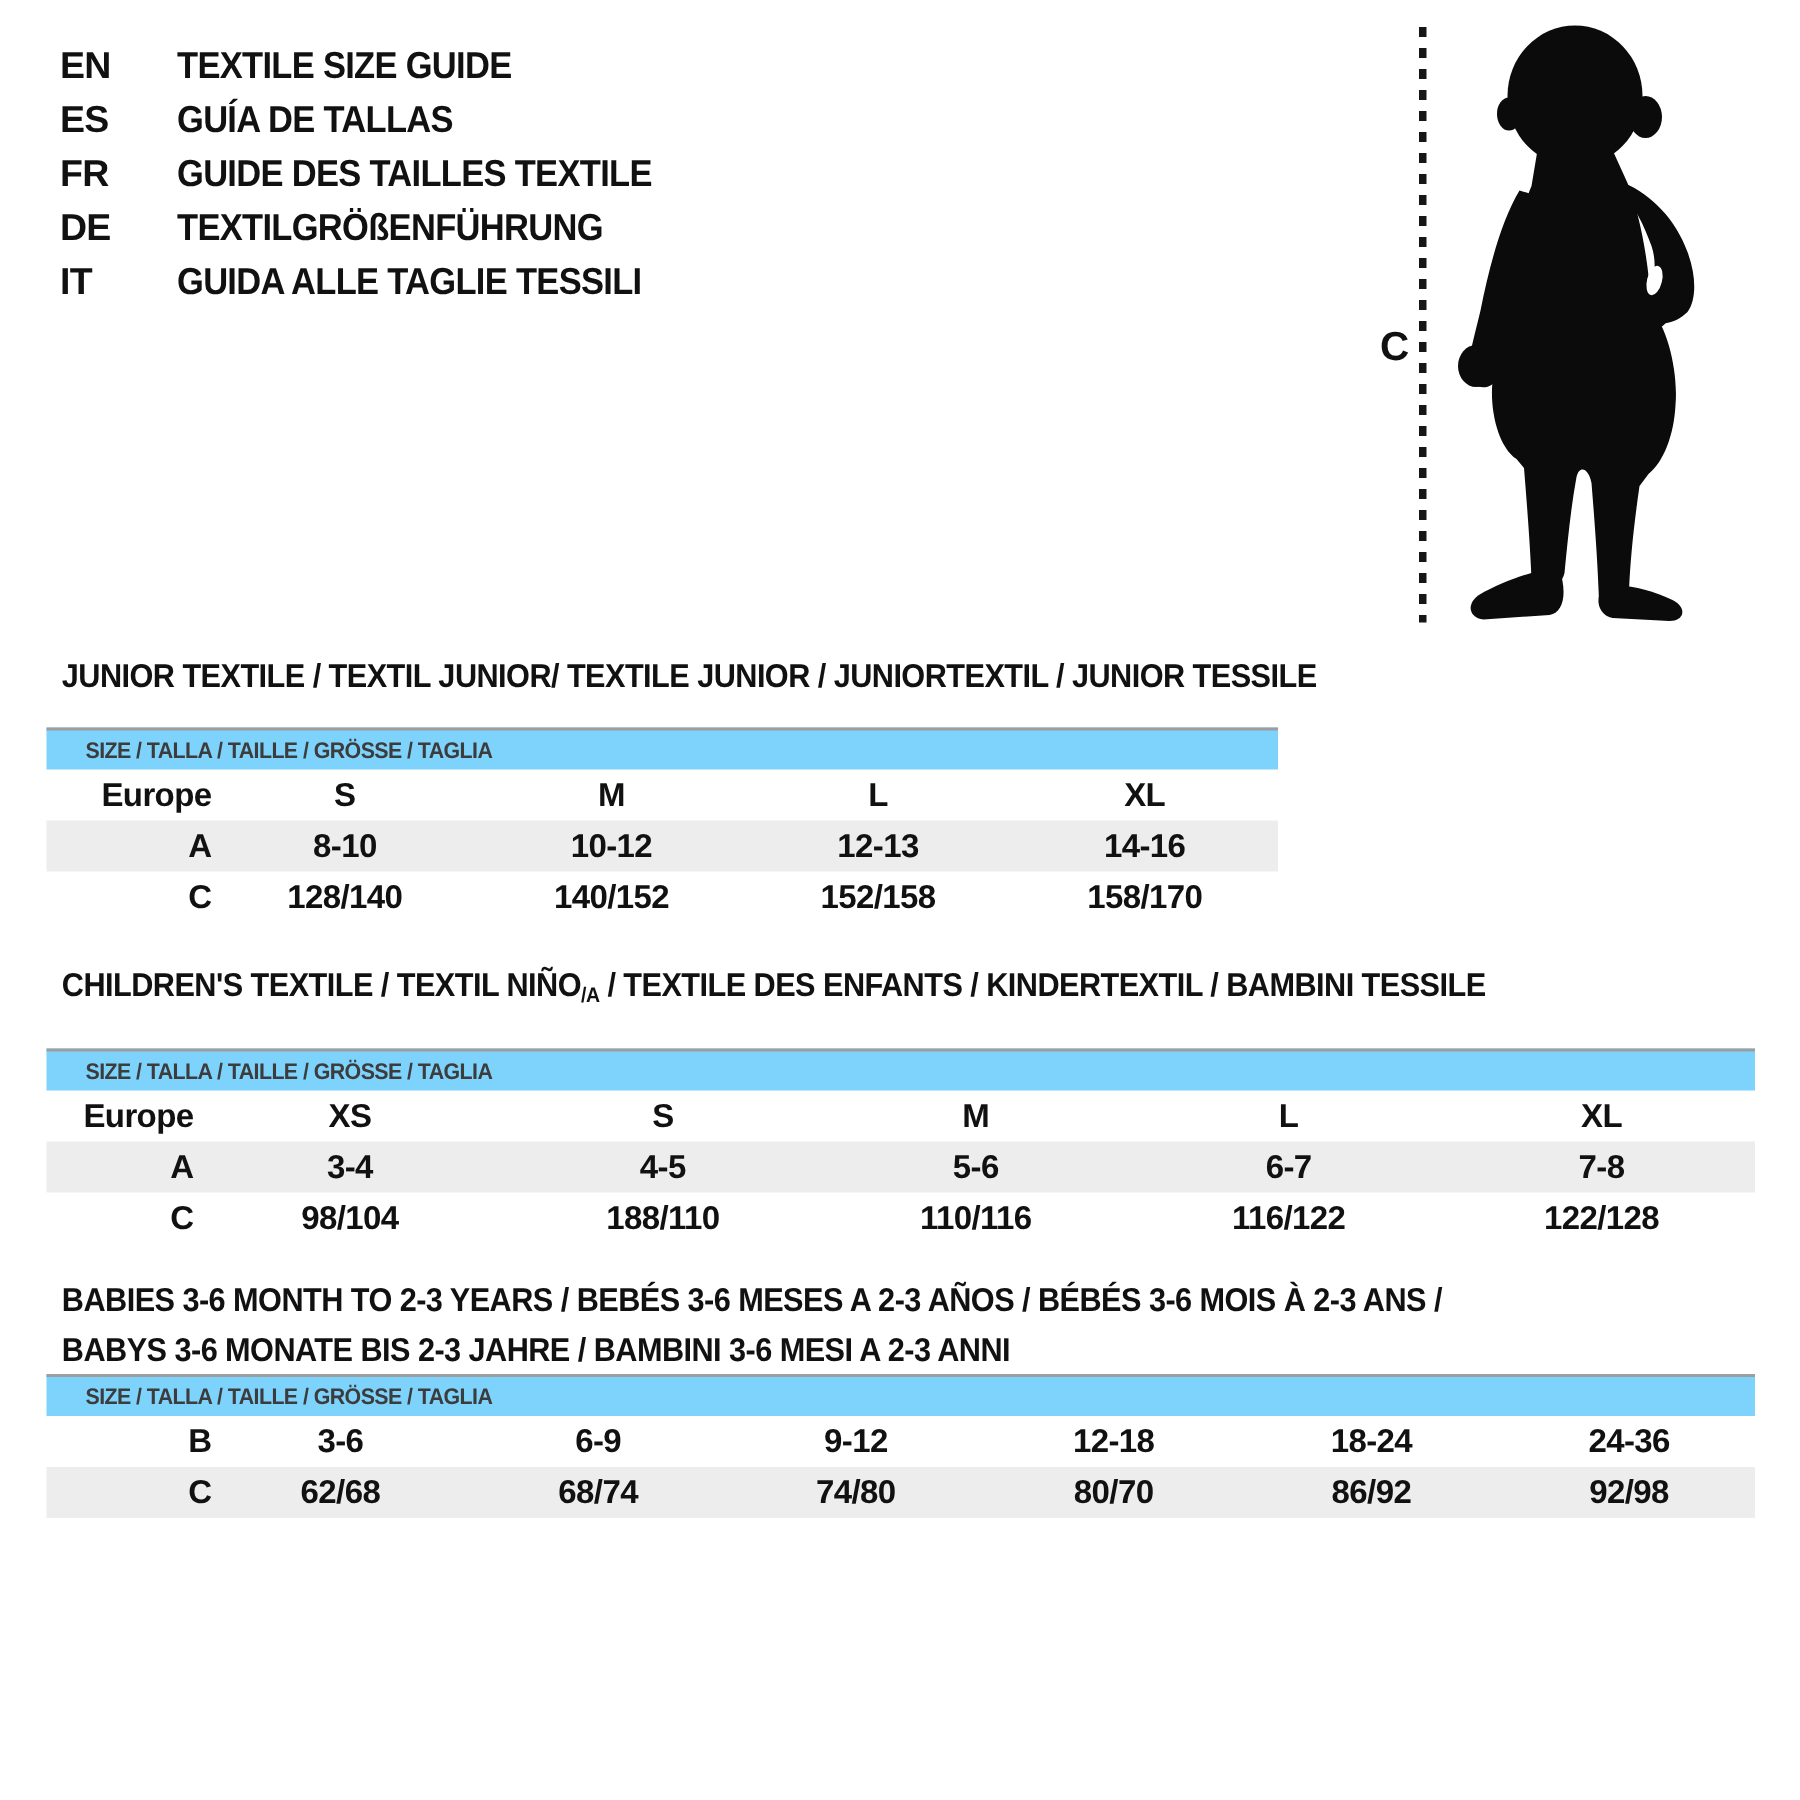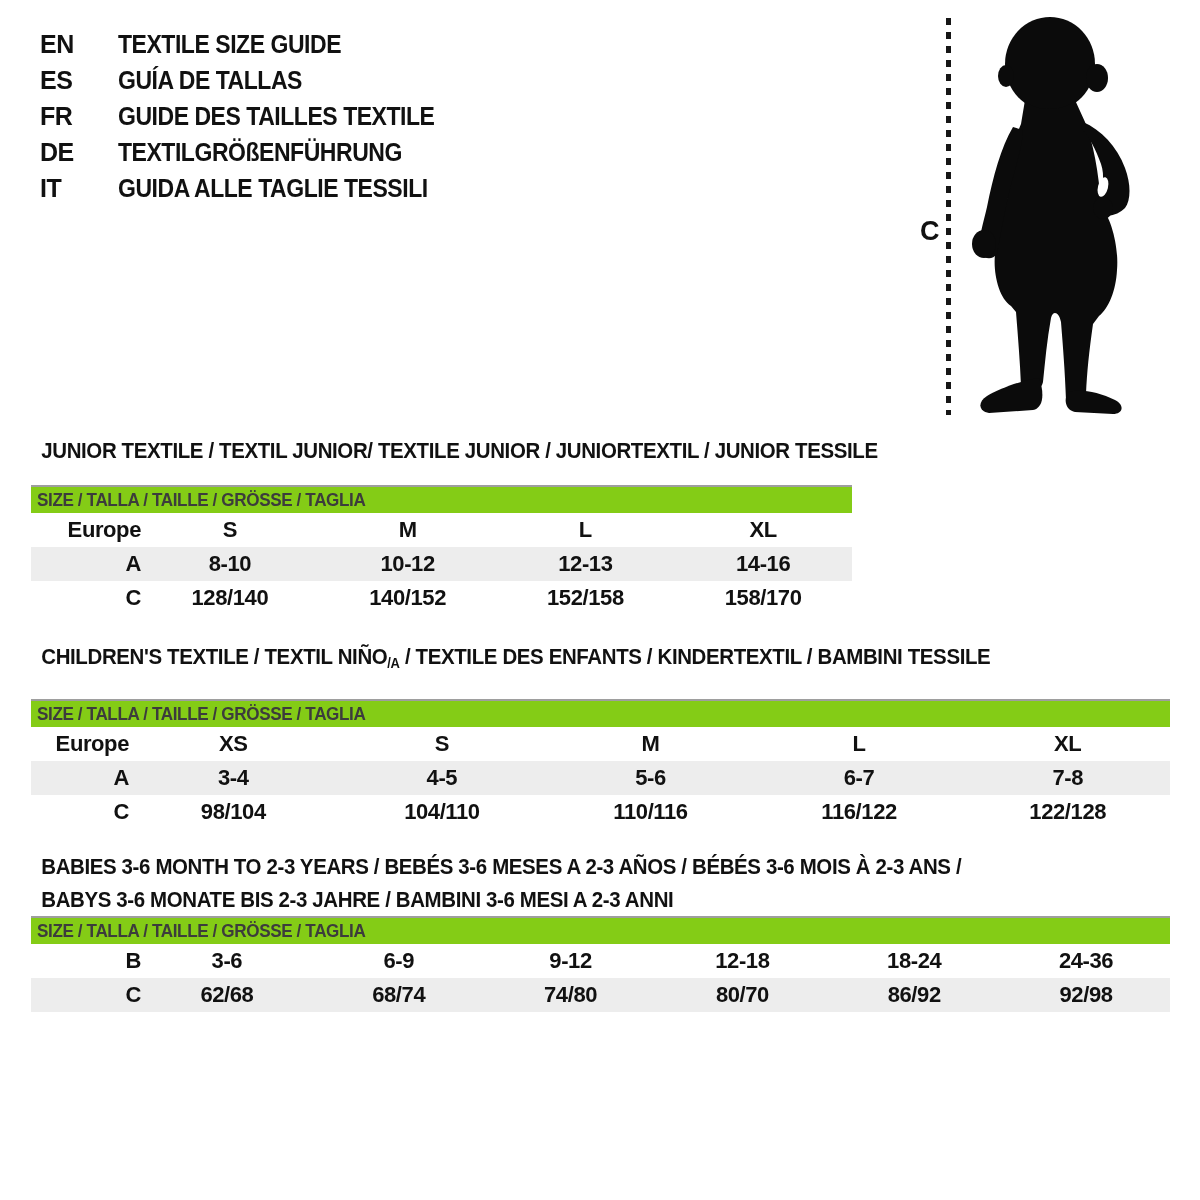--- a/index.html
+++ b/index.html
@@ -38,23 +38,23 @@
     padding-left:11px; white-space:nowrap;
     transform:scaleX(0.93); transform-origin:0 50%;
   }
   .sec-title .sub-small { font-size:14px; vertical-align:-4px; }
   #sec-junior .sec-title   { margin-bottom:21px; }
   #sec-children .sec-title { margin-bottom:23px; }
   #sec-babies .title-wrap  { }
   #sec-babies .sec-title   { line-height:33px; }
 
   .size-bar {
-    height:28px; background:#84cc16; border-top:2px solid #9e9e9e;
-    display:flex; align-items:center; padding-left:6px;
-    font-size:18px; font-weight:700; color:#3c3c3c; letter-spacing:-0.4px;
+    height:28px; background:#7dd3fc; border-top:2px solid #9e9e9e;
+    display:flex; align-items:center; padding-left:26px;
+    font-size:15px; font-weight:700; color:#3c3c3c; letter-spacing:-0.4px;
   }
   .size-bar .bar-text { transform:scaleX(0.95); transform-origin:0 50%; white-space:nowrap; }
 
   .trow { display:grid; height:34px; align-items:center; font-size:22px; font-weight:700; letter-spacing:-0.4px; }
   .trow.shaded { background:#ededed; }
   .cols-j { grid-template-columns:110px repeat(4,1fr); }
   .cols-c { grid-template-columns:98px  repeat(5,1fr); }
   .cols-b { grid-template-columns:110px repeat(6,1fr); }
   .cell { text-align:center; }
   .cell.label { text-align:right; padding-left:11px; }
@@ -147,21 +147,21 @@
       <div class="cell label">A</div>
       <div class="cell">3-4</div>
       <div class="cell">4-5</div>
       <div class="cell">5-6</div>
       <div class="cell">6-7</div>
       <div class="cell">7-8</div>
     </div>
     <div class="trow cols-c">
       <div class="cell label">C</div>
       <div class="cell">98/104</div>
-      <div class="cell">104/110</div>
+      <div class="cell">188/110</div>
       <div class="cell">110/116</div>
       <div class="cell">116/122</div>
       <div class="cell">122/128</div>
     </div>
   </section>
 
   <section class="size-section" id="sec-babies">
     <div class="title-wrap">
       <div class="sec-title">BABIES 3-6 MONTH TO 2-3 YEARS / BEBÉS 3-6 MESES A 2-3 AÑOS / BÉBÉS 3-6 MOIS À 2-3 ANS /</div>
       <div class="sec-title">BABYS 3-6 MONATE BIS 2-3 JAHRE / BAMBINI 3-6 MESI A 2-3 ANNI</div>

